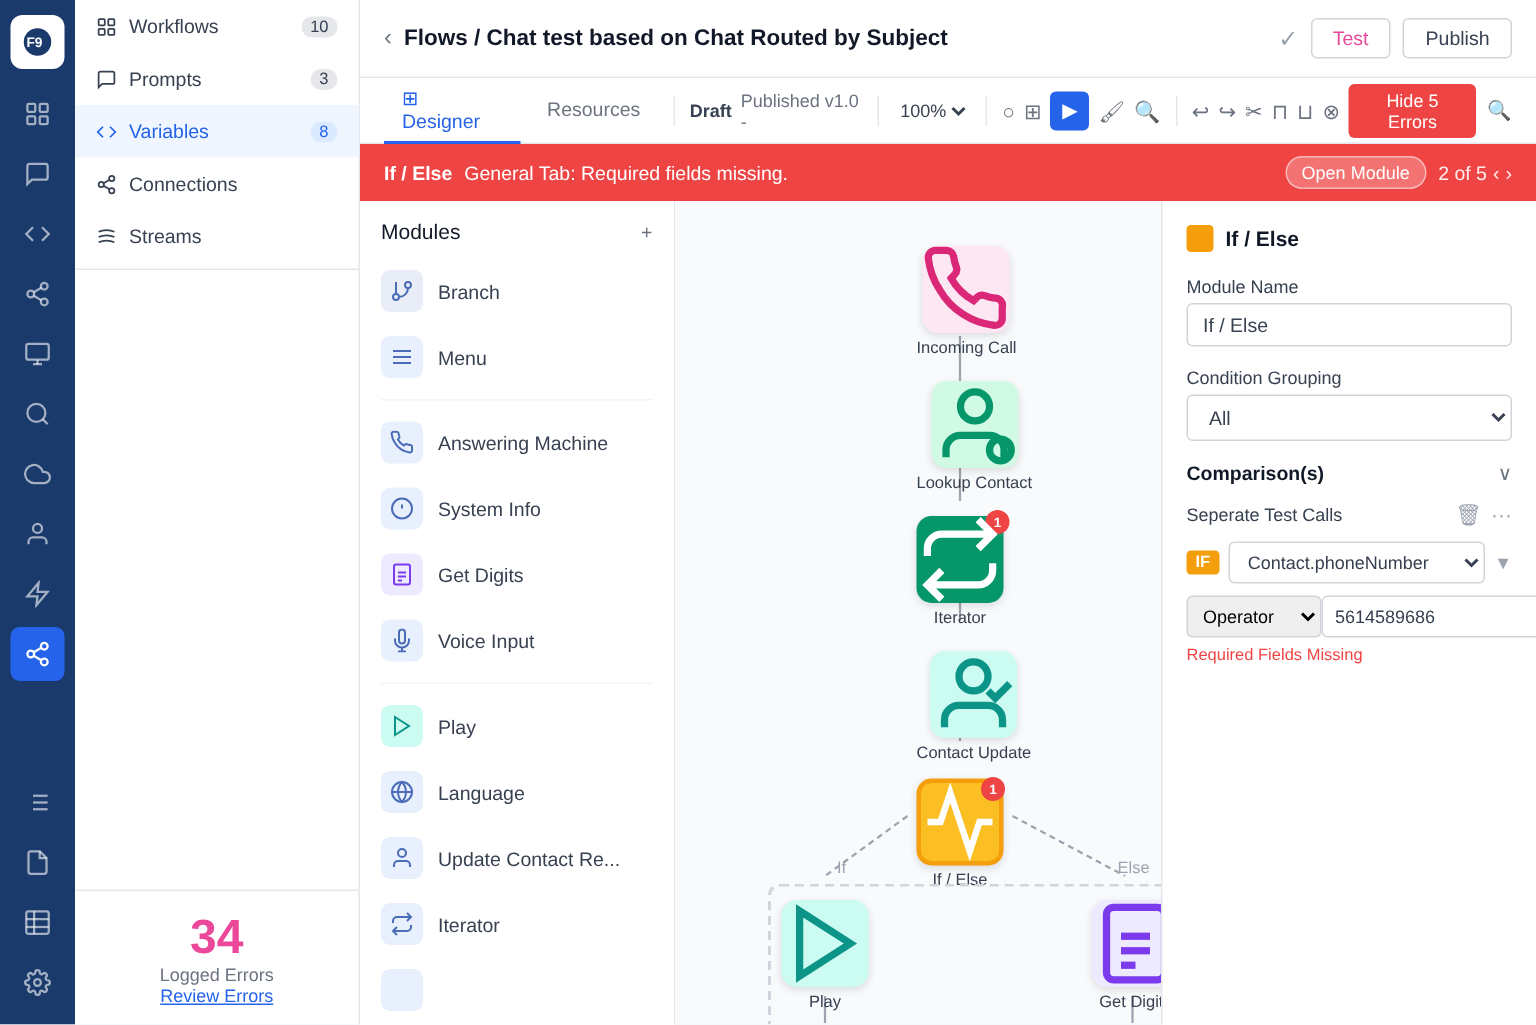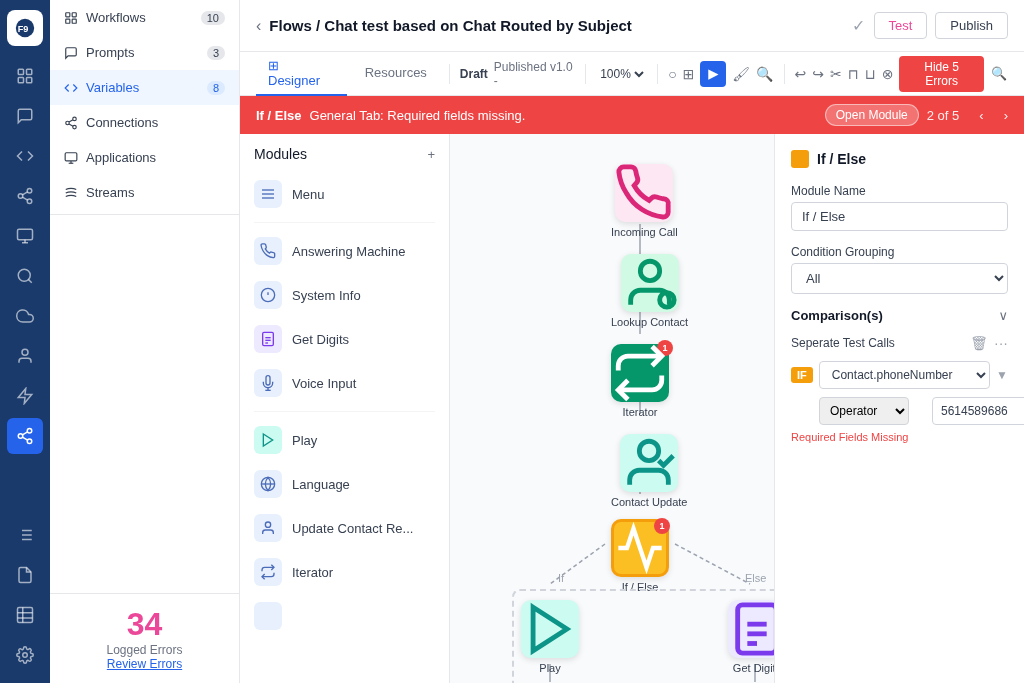--- a/index.html
+++ b/index.html
@@ -54,21 +54,21 @@
     .toolbar-right { margin-left: auto; display: flex; align-items: center; gap: 8px; }
     .hide-errors-btn { background: #ef4444; color: #fff; border: none; border-radius: 4px; padding: 4px 10px; font-size: 12px; cursor: pointer; }
     .search-icon-btn { color: #6b7280; cursor: pointer; }
 
     
     .error-banner { background: #ef4444; color: #fff; padding: 8px 16px; display: flex; align-items: center; justify-content: space-between; font-size: 13px; }
     .error-banner-left { display: flex; align-items: center; gap: 8px; }
     .error-banner-title { font-weight: 700; }
     .error-banner-right { display: flex; align-items: center; gap: 8px; }
     .open-module-btn { background: rgba(255,255,255,0.25); border: 1px solid rgba(255,255,255,0.5); color: #fff; border-radius: 11px; padding: 3px 10px; font-size: 12px; cursor: pointer; }
-    .nav-btns { display: flex; align-items: center; gap: 20px; color: rgba(255,255,255,0.9); font-size: 13px; }
+    .nav-btns { display: flex; align-items: center; gap: 4px; color: rgba(255,255,255,0.9); font-size: 13px; }
 
     
     .content-area { flex: 1; display: flex; overflow: hidden; }
 
     
     .modules-panel { width: 210px; background: #fff; border-right: 1px solid #e5e7eb; overflow-y: auto; padding: 12px 0; }
     .modules-header { display: flex; align-items: center; justify-content: space-between; padding: 0 14px 10px; }
     .modules-title { font-size: 14px; font-weight: 400; color: #111827; }
     .modules-search { margin: 0 10px 10px; }
     .modules-search input { width: 100%; padding: 5px 10px; border: 1px solid #e5e7eb; border-radius: 4px; font-size: 12px; color: #374151; background: #f9fafb; }
@@ -100,21 +100,21 @@
     .comparisons-header { display: flex; align-items: flex-end; justify-content: space-between; margin-bottom: 12px; }
     .comparisons-title { font-size: 13px; font-weight: 600; color: #111827; }
     .comparisons-toggle { color: #6b7280; cursor: pointer; }
     .separate-test { display: flex; align-items: center; justify-content: space-between; margin-bottom: 10px; }
     .separate-test-label { font-size: 12px; color: #374151; font-weight: 500; }
     .separate-test-actions { display: flex; gap: 6px; color: #9ca3af; font-size: 14px; }
     .condition-row { display: flex; align-items: center; gap: 6px; margin-bottom: 8px; }
     .if-badge { background: #f59e0b; color: #fff; font-size: 11px; font-weight: 700; border-radius: 3px; padding: 2px 6px; }
     .condition-select { flex: 1; padding: 5px 8px; border: 1px solid #d1d5db; border-radius: 4px; font-size: 12px; color: #374151; background: #fff; }
     .condition-arrow { color: #9ca3af; font-size: 12px; }
-    .value-row { display: flex; gap: 23px; margin-bottom: 6px; margin-left: 28px; }
+    .value-row { display: flex; gap: 0; margin-bottom: 6px; }
     .operator-select { flex: 0 0 90px; padding: 5px 6px; border: 1px solid #d1d5db; border-radius: 4px; font-size: 12px; }
     .value-input { flex: 1; padding: 5px 8px; border: 1px solid #d1d5db; border-radius: 4px; font-size: 12px; color: #374151; }
     .required-error { color: #ef4444; font-size: 11px; }
   </style>
 </head>
 <body>
 
 <div class="app-container">
 
   <div class="icon-bar">
@@ -258,30 +258,20 @@
     <div class="sidebar-item">
       <div class="sidebar-item-left">
         <svg width="14" height="14" viewBox="0 0 24 24" fill="none" stroke="currentColor" stroke-width="2">
             <circle cx="18" cy="5" r="3"></circle>
             <circle cx="6" cy="12" r="3"></circle>
             <circle cx="18" cy="19" r="3"></circle>
             <line x1="8.59" y1="13.51" x2="15.42" y2="17.49"></line>
             <line x1="15.41" y1="6.51" x2="8.59" y2="10.49"></line>
           </svg>
         <span>Connections</span>
-      </div>
-    </div>
-    <div class="sidebar-item">
-      <div class="sidebar-item-left">
-        <svg width="14" height="14" viewBox="0 0 24 24" fill="none" stroke="currentColor" stroke-width="2">
-            <rect x="2" y="3" width="20" height="14" rx="2"></rect>
-            <line x1="8" y1="21" x2="16" y2="21"></line>
-            <line x1="12" y1="17" x2="12" y2="21"></line>
-          </svg>
-        <span>Applications</span>
       </div>
     </div>
     <div class="sidebar-item">
       <div class="sidebar-item-left">
         <svg width="14" height="14" viewBox="0 0 24 24" fill="none" stroke="currentColor" stroke-width="2">
             <path d="M3 6c0 0 4-2 9-2s9 2 9 2"></path>
             <path d="M3 12c0 0 4-2 9-2s9 2 9 2"></path>
             <path d="M3 18c0 0 4-2 9-2s9 2 9 2"></path>
           </svg>
         <span>Streams</span>
@@ -361,20 +351,31 @@
     </div>
 
     <div class="content-area">
 
       <div class="modules-panel">
         <div class="modules-header">
           <span class="modules-title">Modules</span>
           <span style="color:#6b7280; cursor:pointer;">+</span>
         </div>
         <div class="module-item">
+          <div class="module-icon" style="background:#e8edf8;">
+            <svg width="16" height="16" viewBox="0 0 24 24" fill="none" stroke="#4b6cb7" stroke-width="2">
+                <line x1="6" y1="3" x2="6" y2="15"></line>
+                <circle cx="18" cy="6" r="3"></circle>
+                <circle cx="6" cy="18" r="3"></circle>
+                <path d="M18 9a9 9 0 0 1-9 9"></path>
+              </svg>
+          </div>
+          <span>Branch</span>
+        </div>
+        <div class="module-item">
           <div class="module-icon" style="background:#e8f0fe;">
             <svg width="16" height="16" viewBox="0 0 24 24" fill="none" stroke="#4b6cb7" stroke-width="2">
                 <line x1="3" y1="6" x2="21" y2="6"></line>
                 <line x1="3" y1="12" x2="21" y2="12"></line>
                 <line x1="3" y1="18" x2="21" y2="18"></line>
               </svg>
           </div>
           <span>Menu</span>
         </div>
         <div class="module-divider"></div>

